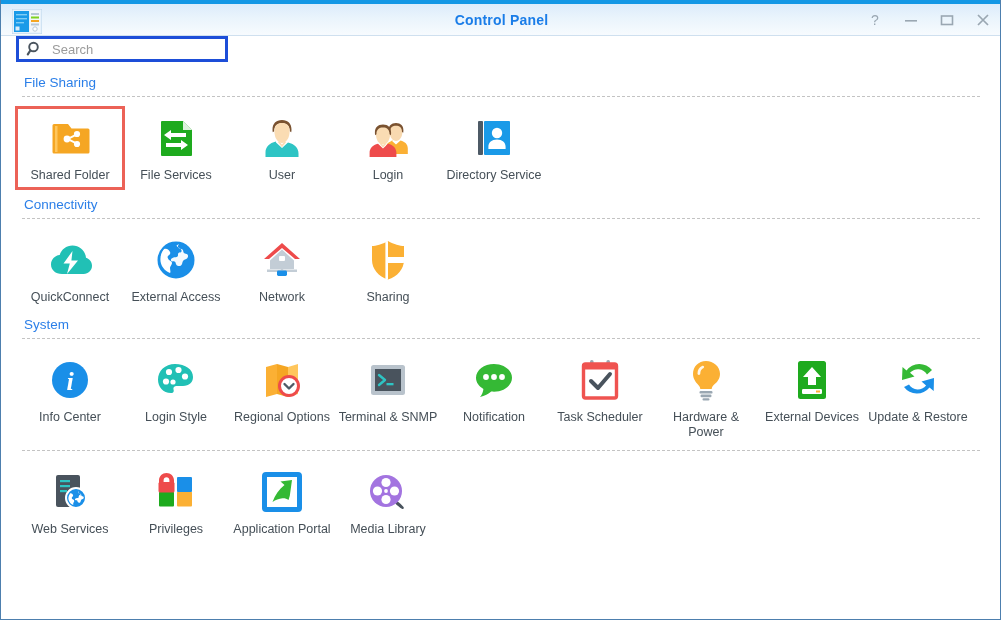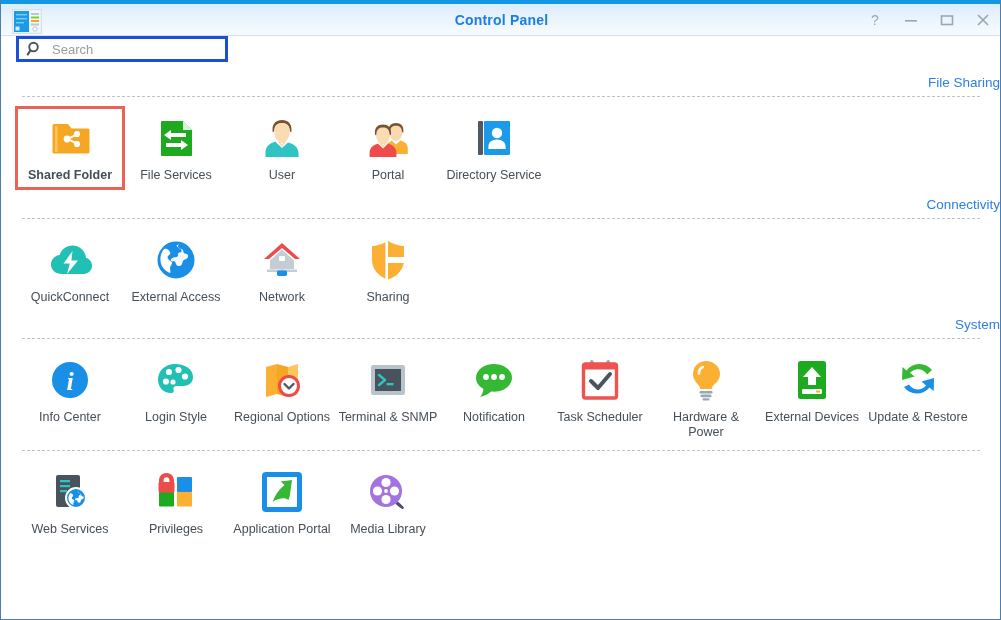--- a/index.html
+++ b/index.html
@@ -106,24 +106,23 @@
     position: absolute;
     left: 1px; top: 68px;
     width: 998px;
     height: 548px;
     background: #ffffff;
   }
   .section { position: relative; }
   .section-title {
     font-size: 13.5px;
     color: #2b7fe8;
-    padding-left: 32px;
+    padding-left: 22px;
     line-height: 18px;
     height: 18px;
-    text-align: right;
   }
   .divider {
     height: 0;
     border-top: 1px dashed #c3c3c3;
     margin: 4px 20px 0 20px;
   }
   .row {
     display: flex;
     flex-wrap: nowrap;
     padding-left: 15px;
@@ -138,21 +137,20 @@
     position: relative;
     box-sizing: border-box;
     border: 3px solid transparent;
   }
   .tile.selected {
     border: 3px solid #ec6257;
     width: 110px;
     margin-left: -2px;
     margin-right: -2px;
     background: #ffffff;
-    font-weight: bold;
   }
   .tile .icon {
     width: 48px; height: 48px;
     display: block;
   }
   .tile .label {
     margin-top: 6px;
     font-size: 12.5px;
     color: #454f57;
     text-align: center;
@@ -287,21 +285,21 @@
               <path d="M32 11 c-4.2 0 -6.4 2.5 -6.4 7 c0 4.9 2.9 9 6.4 9 c3.5 0 6.4 -4.1 6.4 -9 C38.4 13.5 36.2 11 32 11 z" fill="#f8d9b0"></path>
               <path d="M32 9 c-4.8 0 -7.4 2.8 -7.4 7.5 c0 .8 .1 1.6 .2 2.2 l1.2 -.8 c0 -4.6 2.7 -6.1 6 -6.1 c3.3 0 6 1.5 6 6.1 l1.2 .8 c.1 -.6 .2 -1.4 .2 -2.2 C39.4 11.8 36.8 9 32 9 z" fill="#7a5230"></path>
               <path d="M27.5 26.5 L32 30.5 l4.5 -4 c4.6 1.1 7.3 3.9 7.3 7.8 V40 h-22 v-5.7 c0 -3.9 2.7 -6.7 7.3 -7.8 z" fill="#fbb034"></path>
 
               <path d="M19 13 c-4.6 0 -7 2.8 -7 7.7 c0 5.4 3.1 9.8 7 9.8 c3.9 0 7 -4.4 7 -9.8 C26 15.8 23.6 13 19 13 z" fill="#fadcb3"></path>
               <path d="M19 10.5 c-5.3 0 -8.1 3 -8.1 8.2 c0 .9 .1 1.8 .25 2.5 l1.3 -.9 c0 -5.1 3 -6.8 6.55 -6.8 c3.55 0 6.55 1.7 6.55 6.8 l1.3 .9 c.15 -.7 .25 -1.6 .25 -2.5 C27.1 13.5 24.3 10.5 19 10.5 z" fill="#7a5230"></path>
               <path d="M14 29.8 L19 34.5 l5 -4.7 c5.3 1.3 8.4 4.5 8.4 9 V43 h-26.8 v-4.2 c0 -4.5 3.1 -7.7 8.4 -9 z" fill="#ee4b4b"></path>
               <path d="M15.5 29.4 L19 33.7 l3.5 -4.3 l-1.4 -.5 L19 31.2 l-2.1 -2.3 z" fill="#fadcb3"></path>
             </svg>
           </span>
-          <span class="label">Portal</span>
+          <span class="label">Login</span>
         </div>
 
         <div class="tile">
           <span class="icon">
             <svg width="48" height="48" viewBox="0 0 48 48">
               <rect x="8" y="7" width="5" height="34" rx="1" fill="#4d5a66"></rect>
               <rect x="14" y="7" width="26" height="34" rx="1" fill="#1a9ae8"></rect>
               <circle cx="27" cy="19" r="5.2" fill="#ffffff"></circle>
               <path d="M27 25.5 c-5.2 0 -8.6 3 -8.6 7.2 V35 h17.2 v-2.3 c0 -4.2 -3.4 -7.2 -8.6 -7.2 z" fill="#ffffff"></path>
             </svg>

